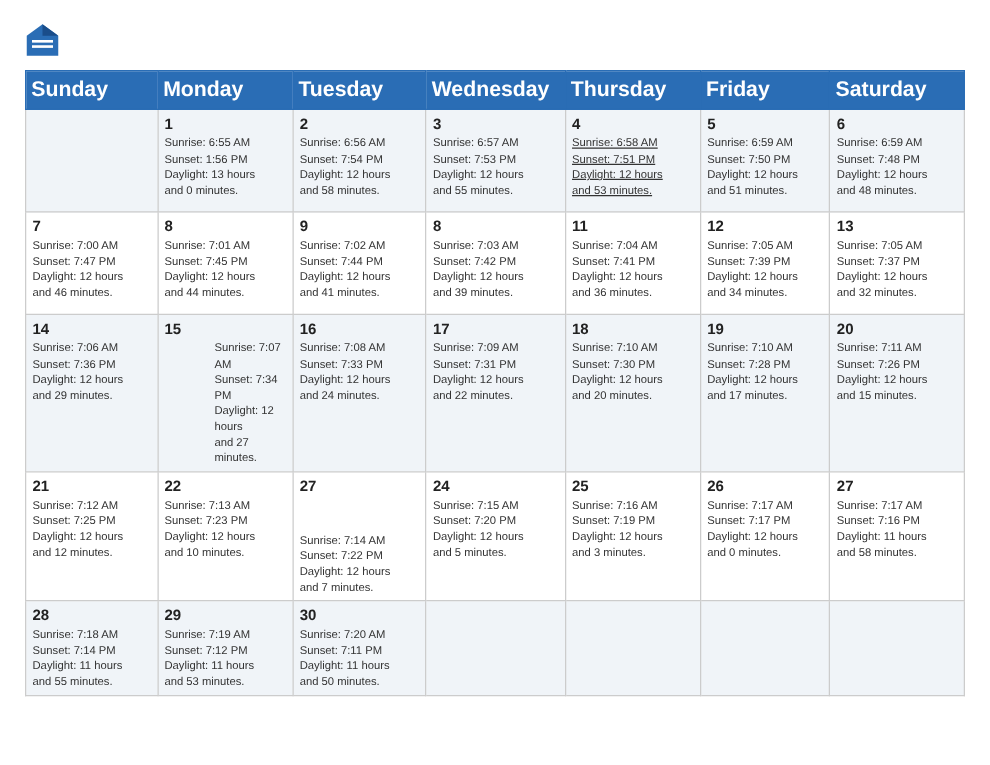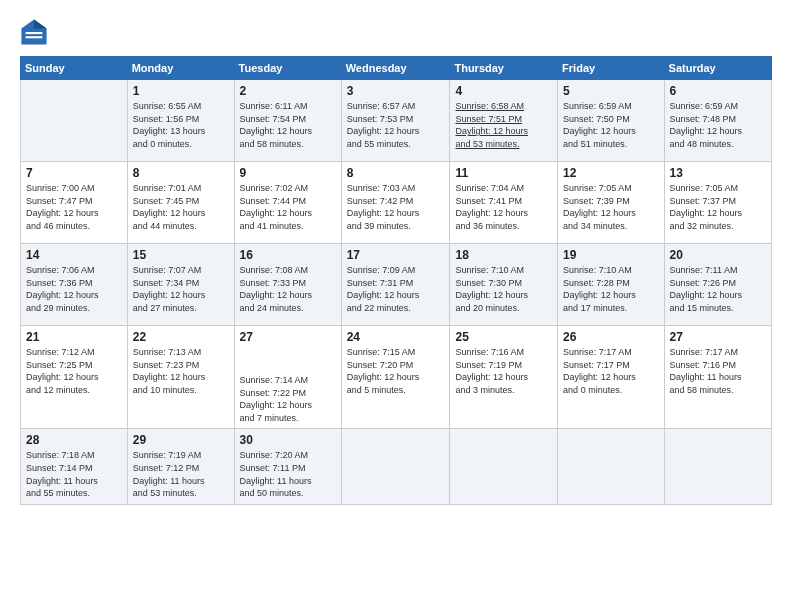--- a/index.html
+++ b/index.html
@@ -53,21 +53,21 @@
     .calendar {
       width: 100%;
       border-collapse: collapse;
       font-size: 10px;
     }
     .calendar th {
       background: #2a6db5;
       color: #fff;
       padding: 5px 4px;
       text-align: left;
-      font-size: 11px;
+      font-size: 17px;
       font-weight: bold;
       border: 1px solid #2a6db5;
     }
     .calendar td {
       border: 1px solid #ccc;
       vertical-align: top;
       padding: 4px 5px;
       width: 113px;
       height: 82px;
     }
@@ -134,21 +134,21 @@
           <td class="empty-cell"></td>
           <td>
             <span class="day-num">1</span>
             <div class="day-info" style="white-space: pre-line;">Sunrise: 6:55 AM
 Sunset: 1:56 PM
 Daylight: 13 hours
 and 0 minutes.</div>
           </td>
           <td>
             <span class="day-num">2</span>
-            <div class="day-info" style="white-space: pre-line;">Sunrise: 6:11 AM
+            <div class="day-info" style="white-space: pre-line;">Sunrise: 6:56 AM
 Sunset: 7:54 PM
 Daylight: 12 hours
 and 58 minutes.</div>
           </td>
           <td>
             <span class="day-num">3</span>
             <div class="day-info" style="white-space: pre-line;">Sunrise: 6:57 AM
 Sunset: 7:53 PM
 Daylight: 12 hours
 and 55 minutes.</div>
@@ -229,21 +229,21 @@
         <tr class="row-shaded">
           <td>
             <span class="day-num">14</span>
             <div class="day-info" style="white-space: pre-line;">Sunrise: 7:06 AM
 Sunset: 7:36 PM
 Daylight: 12 hours
 and 29 minutes.</div>
           </td>
           <td>
             <span class="day-num">15</span>
-            <div class="day-info" style="white-space: pre-line;">Sunrise: 7:07 AM
+            <div class="day-info" style="white-space: pre-line; margin-left: 40px;">Sunrise: 7:07 AM
 Sunset: 7:34 PM
 Daylight: 12 hours
 and 27 minutes.</div>
           </td>
           <td>
             <span class="day-num">16</span>
             <div class="day-info" style="white-space: pre-line;">Sunrise: 7:08 AM
 Sunset: 7:33 PM
 Daylight: 12 hours
 and 24 minutes.</div>

